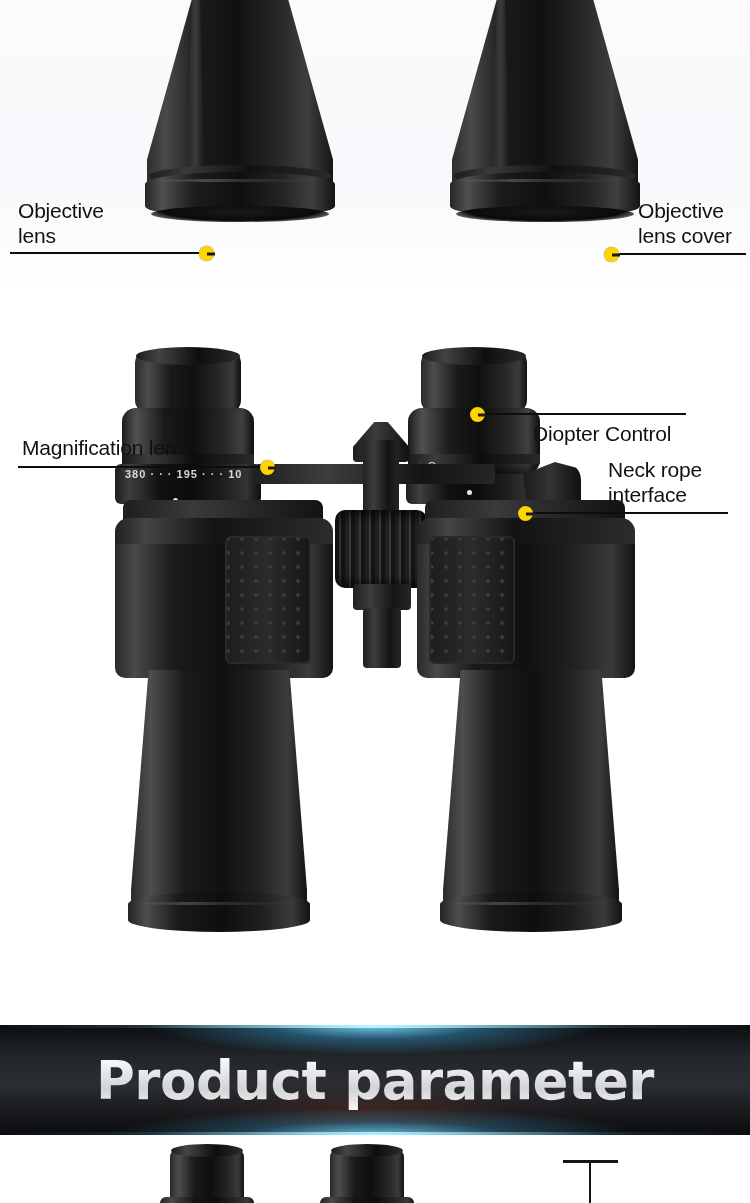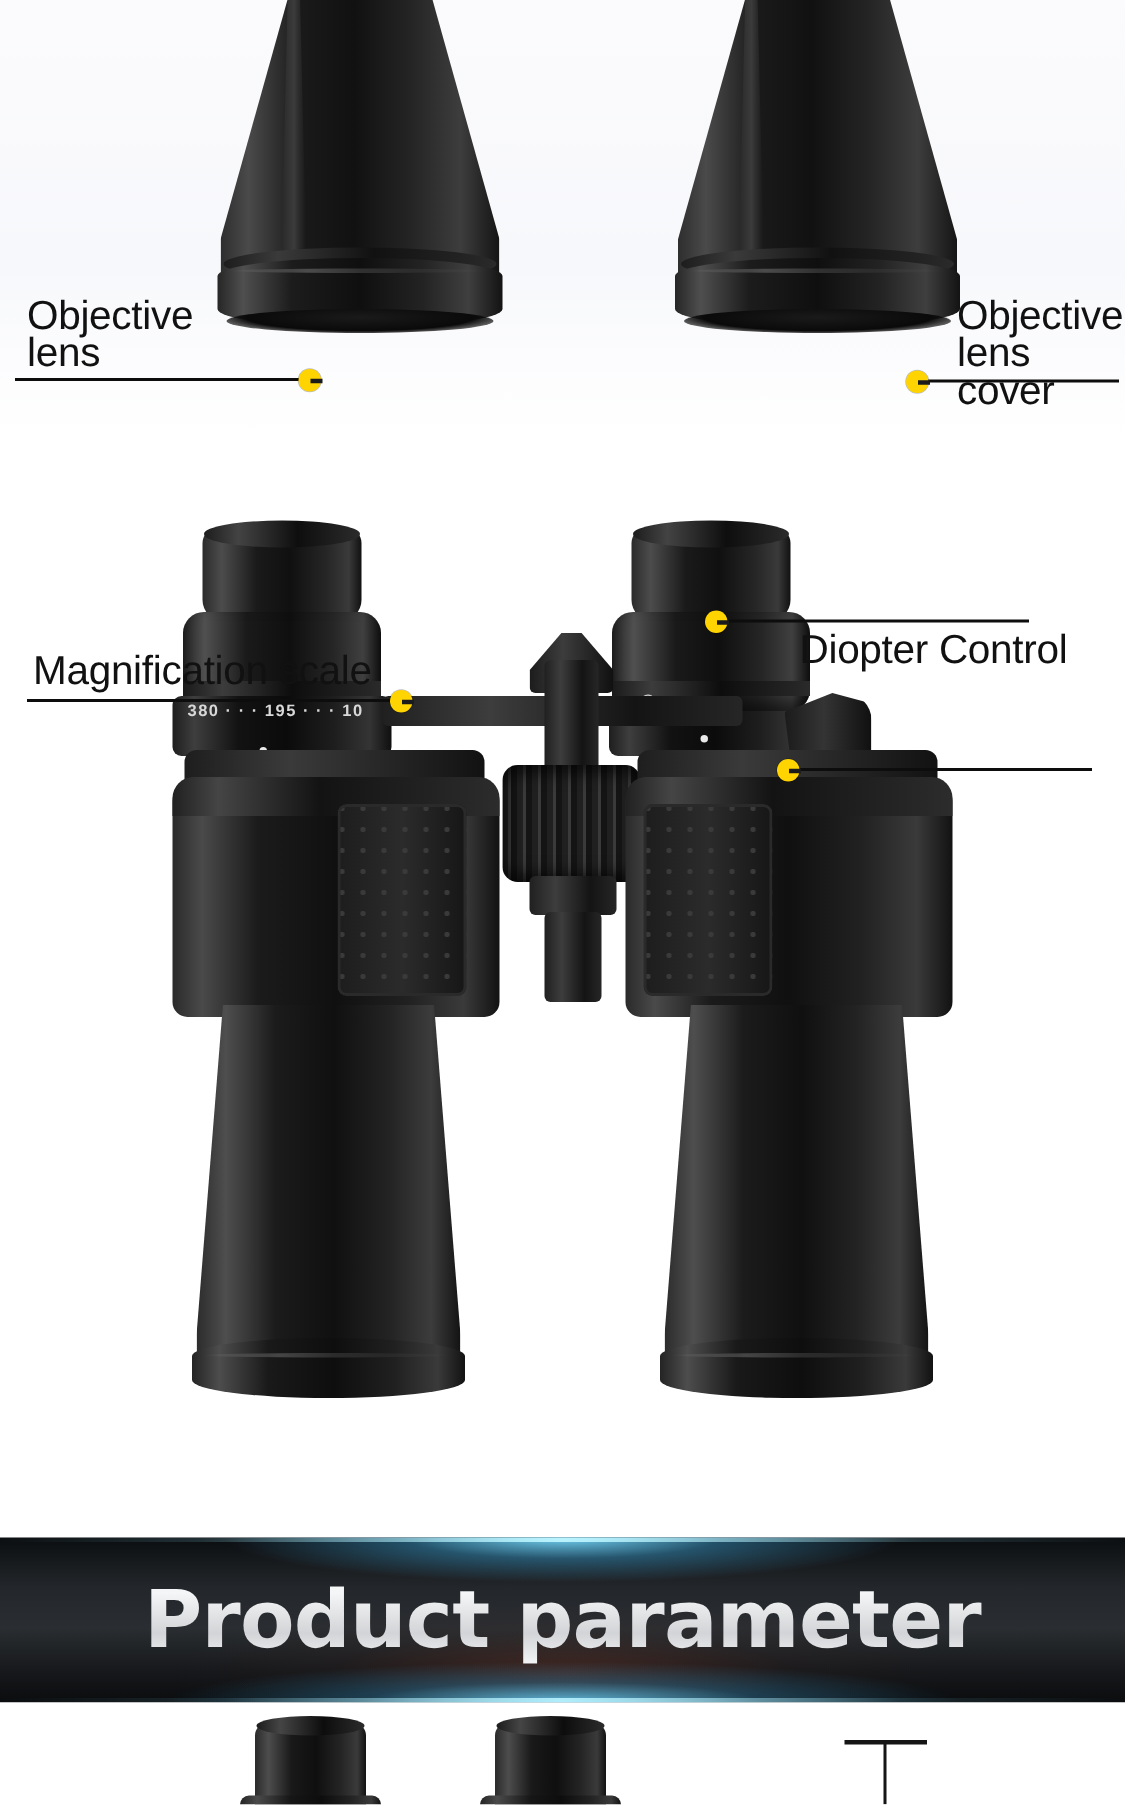--- a/index.html
+++ b/index.html
@@ -20,21 +20,21 @@
     left: 0; top: 0;
     width: 750px;
     height: 1203px;
     background: #ffffff;
   }
 
   
   .callout {
     position: absolute;
     font-family: "Liberation Sans", sans-serif;
-    font-size: 27px;
+    font-size: 21px;
     line-height: 25px;
     color: #111111;
     letter-spacing: -0.2px;
     white-space: pre-line;
     font-weight: 400;
   }
   .callout.right-align { text-align: left; }
 
   .leader {
     position: absolute;
@@ -456,28 +456,30 @@
 
       <div class="barrel-lower" style="left:36px; top:348px;"></div>
       <div class="obj-ring" style="left:33px; top:570px;"></div>
       <div class="obj-ring-hl" style="left:40px; top:580px;"></div>
 
       <div class="barrel-lower" style="left:348px; top:348px;"></div>
       <div class="obj-ring" style="left:345px; top:570px;"></div>
       <div class="obj-ring-hl" style="left:352px; top:580px;"></div>
     </div>
 
-    <div class="callout" style="left:22px; top:143px;">Magnification scale</div>
+    <div class="callout" style="left:22px; top:143px;">Magnification lens</div>
     <div class="leader" style="left:18px; top:174px; width:252px;"></div>
     <div class="dot pac" style="left:260px; top:168px;"></div>
 
     <div class="callout" style="left:533px; top:89px;margin-top:40px;">Diopter Control</div>
     <div class="leader" style="left:481px; top:121px; width:205px;"></div>
     <div class="dot pac" style="left:470px; top:115px;"></div>
 
+    <div class="callout" style="left:608px; top:165px;">Neck rope
+interface</div>
     <div class="leader" style="left:529px; top:220px; width:199px;"></div>
     <div class="dot pac" style="left:518px; top:214px;"></div>
   </div>
 
   <div class="banner">
     <div class="banner-glow-top"></div>
     <div class="banner-glow-bottom"></div>
     <div class="banner-title">Product parameter</div>
   </div>
 

